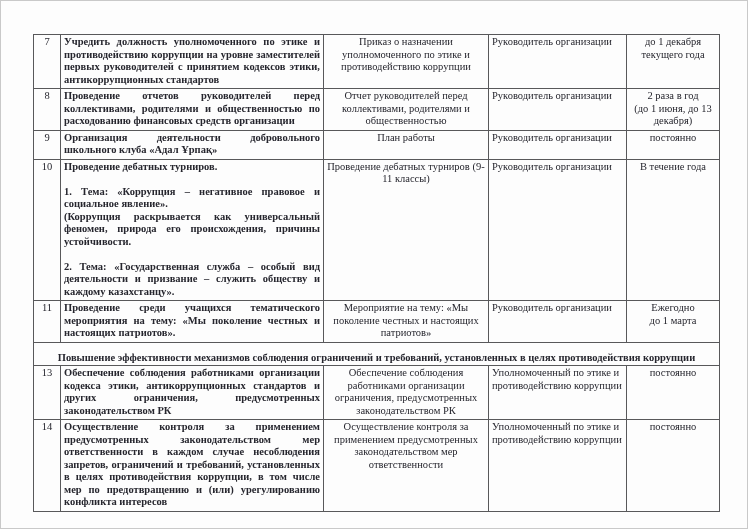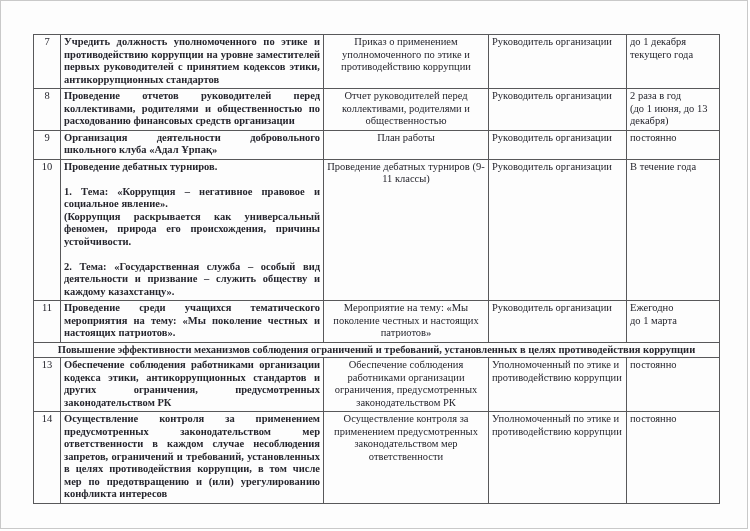--- a/index.html
+++ b/index.html
@@ -32,46 +32,46 @@
     border: 1px solid #58585a;
     vertical-align: top;
     padding: 1px 3px 2px 3px;
     white-space: pre-line;
     overflow: hidden;
   }
   td.c-num   { text-align: center; }
   td.c-act   { text-align: justify; padding-left: 5px; padding-right: 4px; font-weight: bold; }
   td.c-res   { text-align: center; }
   td.c-resp  { text-align: left; }
-  td.c-dl    { }
+  td.c-dl    { text-align: center; }
   tr.section-row td {
     text-align: center;
     font-weight: bold;
     white-space: normal;
-    padding-top: 1px;
+    padding-top: 9px;
     padding-bottom: 1px;
   }
 </style>
 </head>
 <body>
 
 <div class="page">
   <table class="doc-table">
     <colgroup>
       <col style="width:27px">
       <col style="width:263px">
       <col style="width:165px">
       <col style="width:138px">
       <col style="width:93px">
     </colgroup>
     <tbody>
       <tr>
         <td class="c-num">7</td>
         <td class="c-act">Учредить должность уполномоченного по этике и противодействию коррупции на уровне заместителей первых руководителей с принятием кодексов этики, антикоррупционных стандартов</td>
-        <td class="c-res">Приказ о применением уполномоченного по этике и противодействию коррупции</td>
+        <td class="c-res">Приказ о назначении уполномоченного по этике и противодействию коррупции</td>
         <td class="c-resp">Руководитель организации</td>
         <td class="c-dl">до 1 декабря
 текущего года</td>
       </tr>
       <tr>
         <td class="c-num">8</td>
         <td class="c-act">Проведение отчетов руководителей перед коллективами, родителями и общественностью по расходованию финансовых средств организации</td>
         <td class="c-res">Отчет руководителей перед коллективами, родителями и общественностью</td>
         <td class="c-resp">Руководитель организации</td>
         <td class="c-dl">2 раза в год

